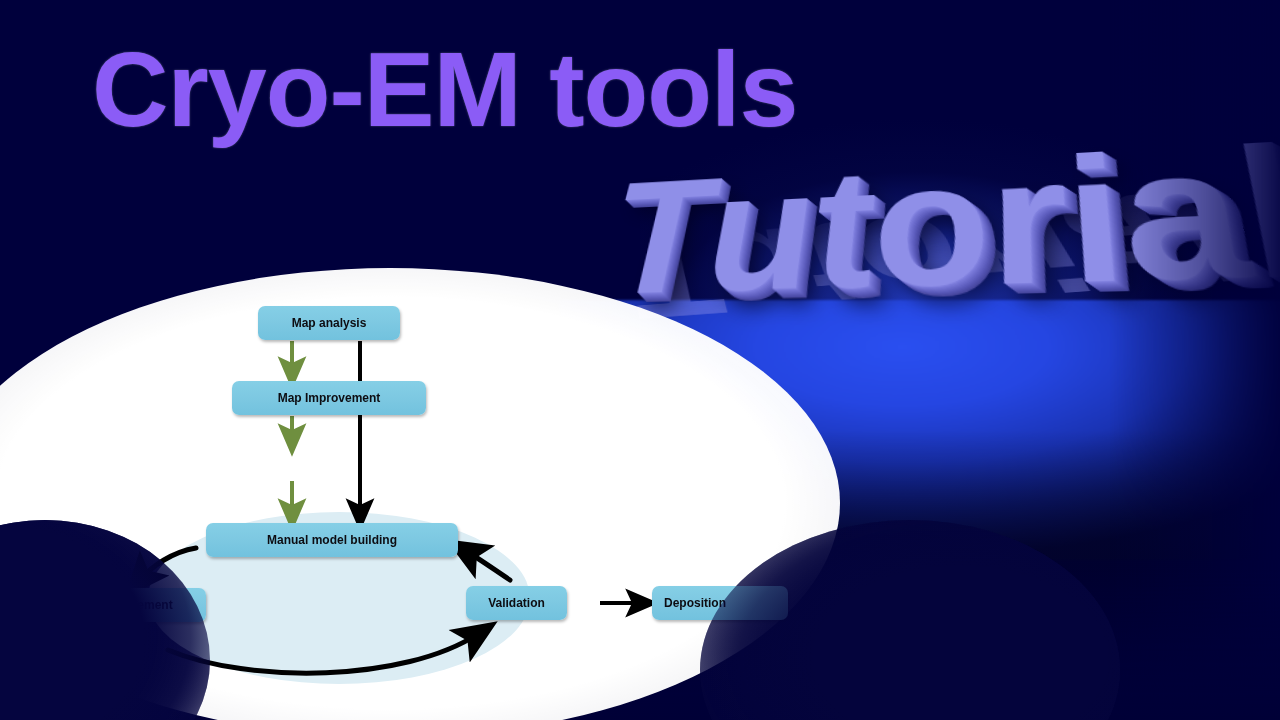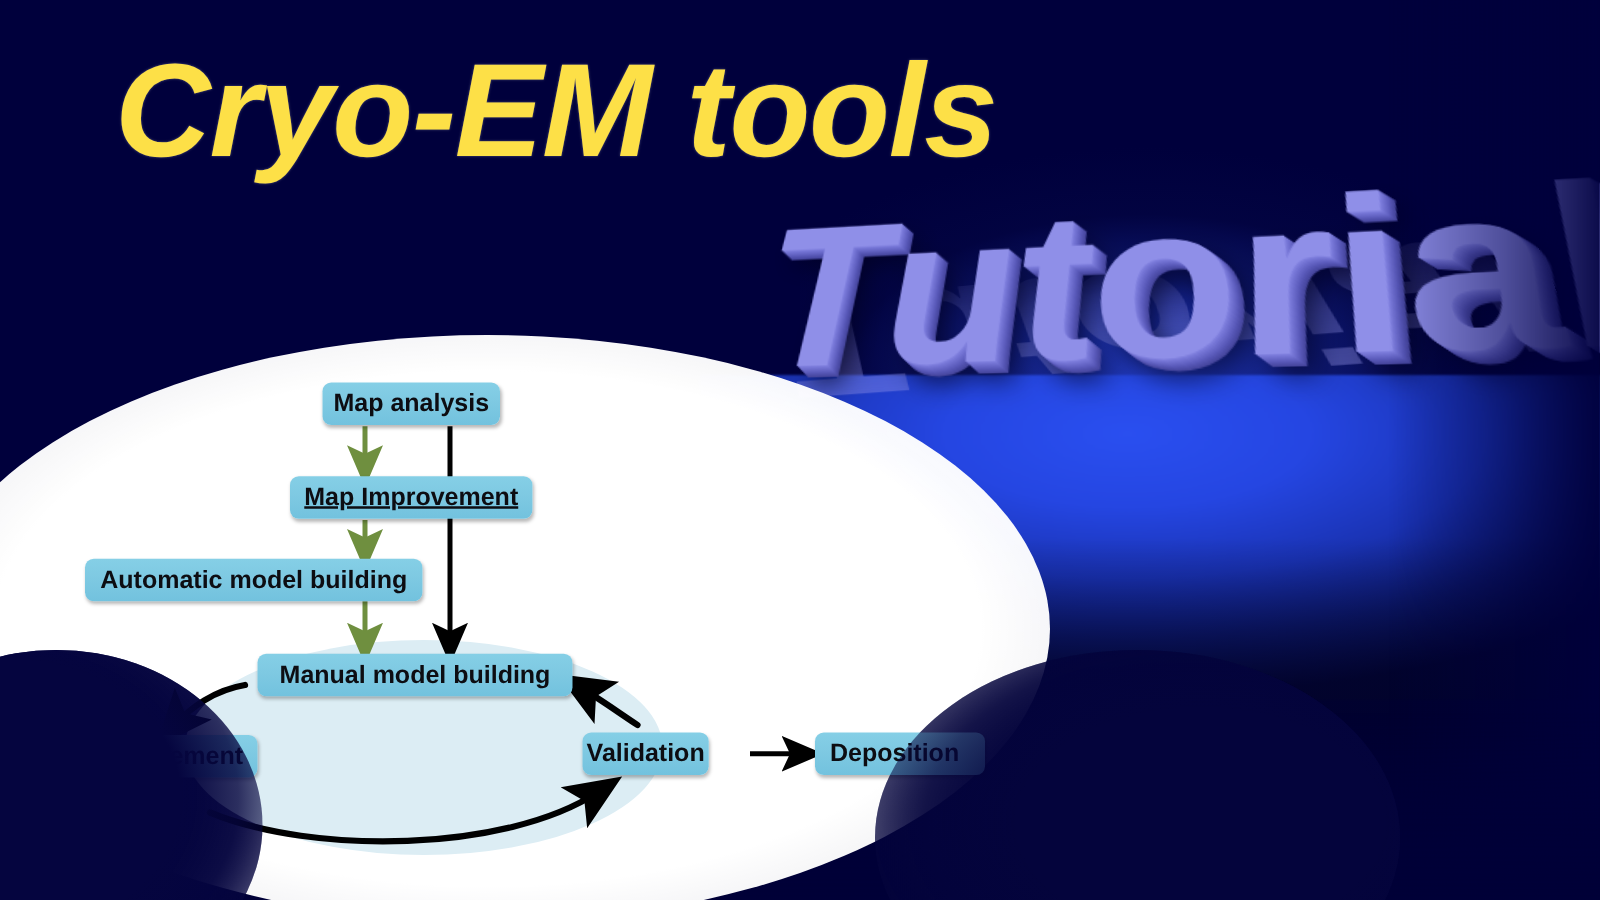--- a/index.html
+++ b/index.html
@@ -65,26 +65,25 @@
     background: linear-gradient(to top, rgba(0,0,55,0.95) 0%, rgba(0,0,55,0.30) 60%, rgba(0,0,55,0) 100%);
   }
 
   
   .title {
     position: absolute;
     left: 92px;
     top: 34px;
     font-size: 106px;
     font-weight: bold;
-    color: #fde047;
+    color: #8b5cf6;
     letter-spacing: -1px;
     line-height: 1.05;
     white-space: nowrap;
     text-shadow: 0 0 2px rgba(255,255,255,0.35);
-    font-style: italic;
   }
 
   
   .tutorial-wrap {
     position: absolute;
     left: 618px;
     top: 152px;
     width: 640px;
     height: 360px;
   }
@@ -174,30 +173,30 @@
     background: #dcedf4;
   }
   .node {
     position: absolute;
     box-sizing: border-box;
     height: 34px;
     border-radius: 7px;
     background: linear-gradient(to bottom, #85cfe6 0%, #7ec9e2 45%, #72c2de 100%);
     box-shadow: 1px 2px 3px rgba(0,0,0,0.28);
     color: #0d0d12;
-    font-size: 20px;
+    font-size: 12px;
     font-weight: bold;
     display: flex;
     align-items: center;
     justify-content: center;
     white-space: nowrap;
     padding: 0 12px;
   }
   .node-map-analysis      { left: 258px; top: 306px; width: 142px; }
-  .node-map-improvement   { left: 232px; top: 381px; width: 194px; text-decoration: underline; }
+  .node-map-improvement   { left: 232px; top: 381px; width: 194px; }
   .node-auto-model        { left: 68px;  top: 447px; width: 270px; }
   .node-manual-model      { left: 206px; top: 523px; width: 252px; }
   .node-refinement        { left: 74px;  top: 588px; width: 132px; }
   .node-validation        { left: 466px; top: 586px; width: 101px; }
   .node-deposition        { left: 652px; top: 586px; width: 136px; justify-content: flex-start; }
 
   .arrows {
     position: absolute;
     left: 0; top: 0;
     width: 1280px; height: 720px;
@@ -255,21 +254,20 @@
 
       <path d="M168,650 C250,684 404,682 478,634" fill="none" stroke="#000000" stroke-width="5" stroke-linecap="round" marker-end="url(#ah-black-thin)"></path>
 
       <path d="M510,580 C492,568 478,558 466,551" fill="none" stroke="#000000" stroke-width="5" stroke-linecap="round" marker-end="url(#ah-black-thin)"></path>
 
       <line x1="600" y1="603" x2="642" y2="603" stroke="#000000" stroke-width="4" marker-end="url(#ah-black)"></line>
     </svg>
 
     <div class="node node-map-analysis">Map analysis</div>
     <div class="node node-map-improvement">Map Improvement</div>
-    <div class="node node-auto-model">Automatic model building</div>
     <div class="node node-manual-model">Manual model building</div>
     <div class="node node-refinement">Refinement</div>
     <div class="node node-validation">Validation</div>
     <div class="node node-deposition">Deposition</div>
 
   </div>
 
   <div class="spot-cut-br" style="z-index:5;"></div>
   <div class="spot-cut-bl" style="z-index:5;"></div>
 

